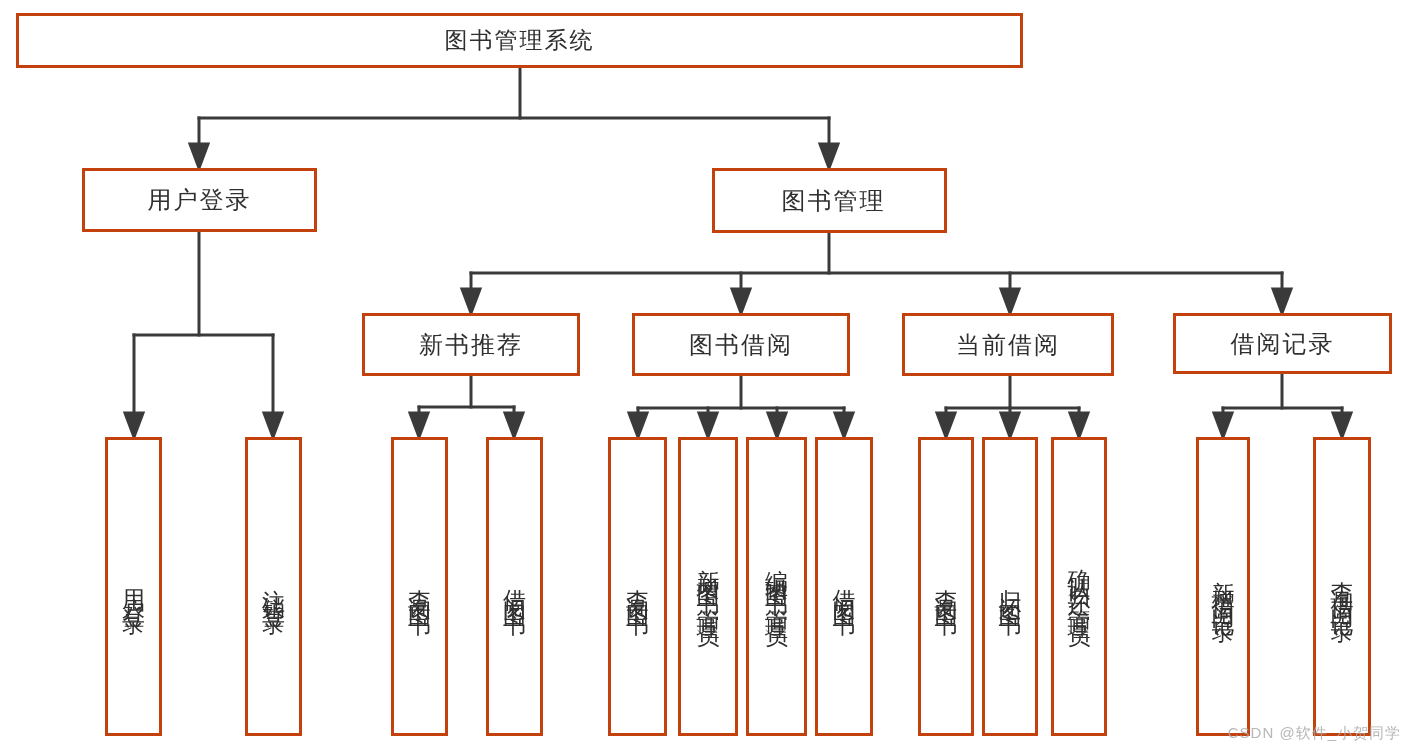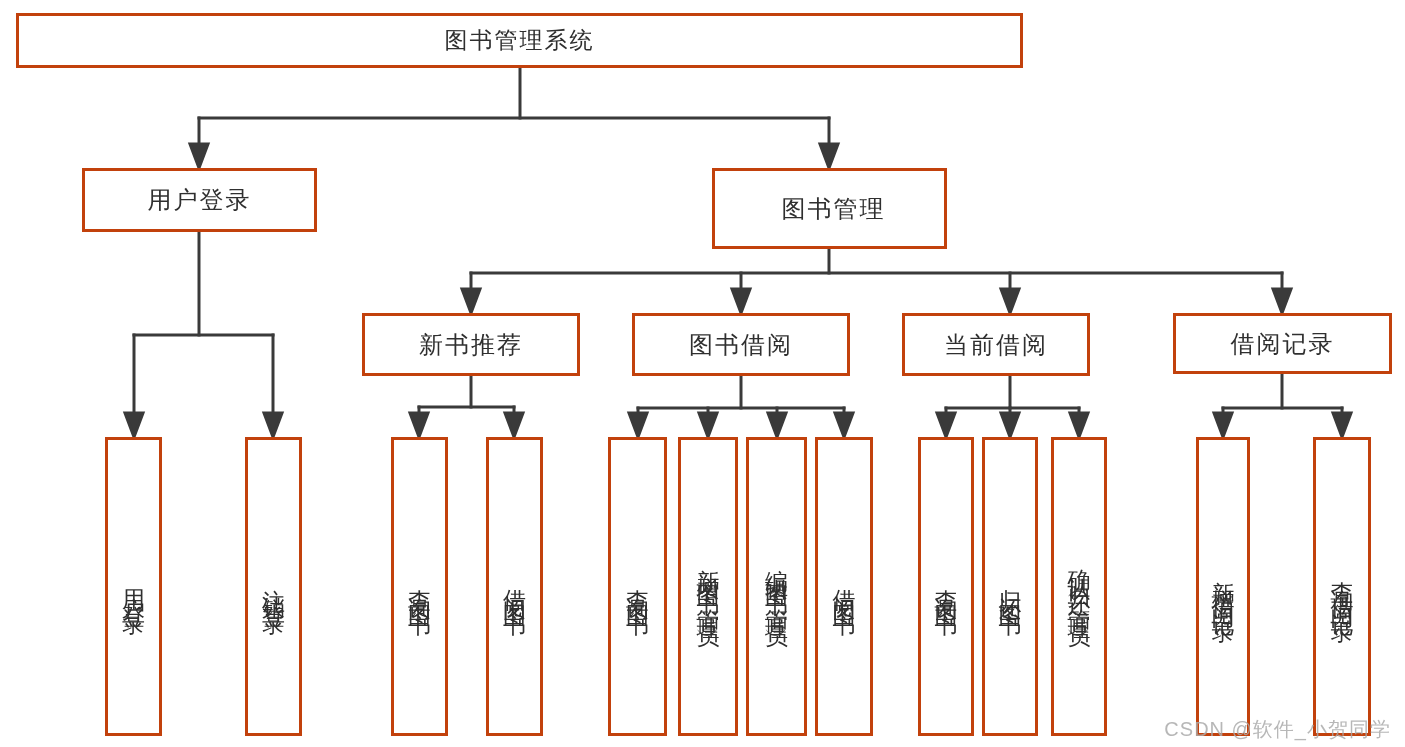--- a/index.html
+++ b/index.html
@@ -30,22 +30,22 @@
     writing-mode:vertical-rl;
     text-orientation:mixed;
     font-size:23px;
     letter-spacing:8px;
     line-height:1;
     color:#2f2f2f;
     white-space:nowrap;
   }
   .watermark{
     position:absolute;
-    right:14px;bottom:4px;
-    font-size:20px;
+    right:4px;bottom:4px;
+    font-size:15px;
     color:rgba(170,170,170,0.85);
     letter-spacing:1px;
     z-index:20;
     white-space:nowrap;
   }
 </style>
 </head>
 <body>
 
 <div class="canvas">
@@ -126,31 +126,31 @@
     </g>
   </svg>
 
   <div class="box hbox root" style="left:16px;top:13px;width:1007px;height:55px;">
     <span class="lbl">图书管理系统</span>
   </div>
 
   <div class="box hbox" style="left:82px;top:168px;width:235px;height:64px;">
     <span class="lbl">用户登录</span>
   </div>
-  <div class="box hbox" style="left:712px;top:168px;width:235px;height:81px;padding-left:8px;">
+  <div class="box hbox" style="left:712px;top:168px;width:235px;height:65px;padding-left:8px;">
     <span class="lbl">图书管理</span>
   </div>
 
   <div class="box hbox" style="left:362px;top:313px;width:218px;height:63px;">
     <span class="lbl">新书推荐</span>
   </div>
   <div class="box hbox" style="left:632px;top:313px;width:218px;height:63px;">
     <span class="lbl">图书借阅</span>
   </div>
-  <div class="box hbox" style="left:902px;top:313px;width:188px;height:63px;">
+  <div class="box hbox" style="left:902px;top:313px;width:212px;height:63px;">
     <span class="lbl">当前借阅</span>
   </div>
   <div class="box hbox" style="left:1173px;top:313px;width:219px;height:61px;">
     <span class="lbl">借阅记录</span>
   </div>
 
   <div class="box leaf" style="left:105px;top:437px;width:57px;height:299px;">
     <span class="lbl">用户登录</span>
   </div>
   <div class="box leaf" style="left:245px;top:437px;width:57px;height:299px;">

